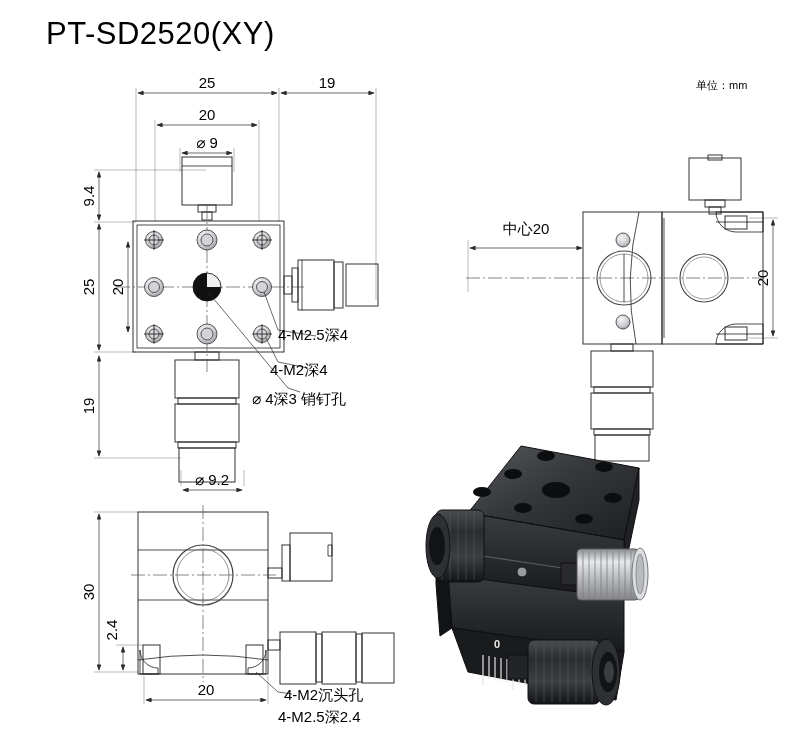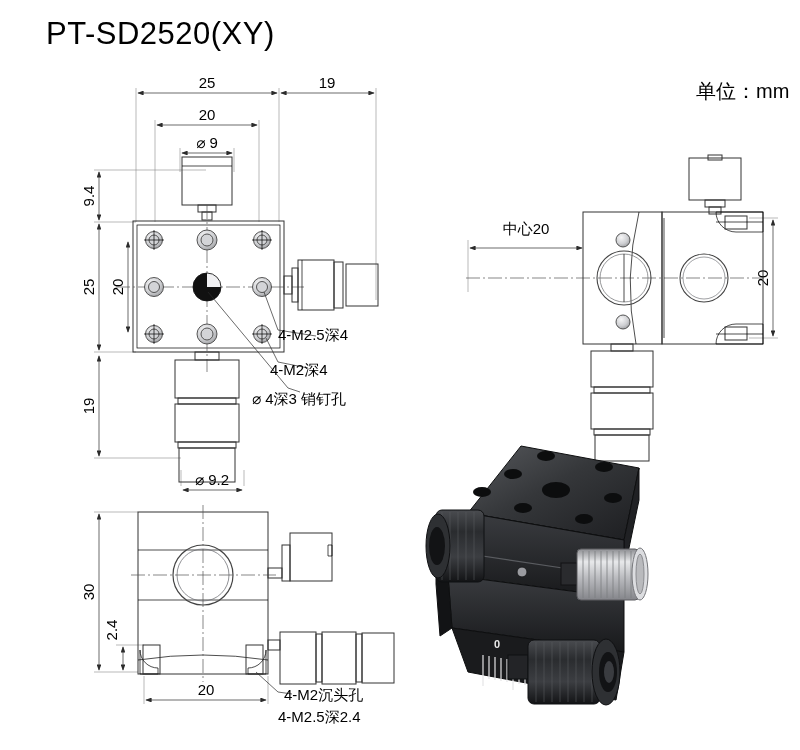--- a/index.html
+++ b/index.html
@@ -10,21 +10,21 @@
     color:#111;
   }
   #stage{position:absolute;left:16px;top:0;width:800px;height:750px;}
   .page-title{
     position:absolute;left:30px;top:16px;
     font-size:31px;letter-spacing:0.5px;font-weight:400;color:#000;
     white-space:nowrap;
   }
   .units-label{
     position:absolute;left:680px;top:78px;
-    font-size:20px;color:#000;white-space:nowrap;
+    font-size:11px;color:#000;white-space:nowrap;
   }
   svg{position:absolute;left:0;top:0;width:800px;height:750px;}
   .dimtxt{font-family:"Liberation Sans","DejaVu Sans",sans-serif;font-size:15px;fill:#000;}
   .anntxt{font-family:"Liberation Sans","DejaVu Sans",sans-serif;font-size:15px;fill:#000;}
   .thin{stroke:#000;stroke-width:0.7;fill:none;}
   .dim{stroke:#2b2b2b;stroke-width:0.7;fill:none;}
   .ext{stroke:#8a8a8a;stroke-width:0.6;fill:none;}
   .center{stroke:#555;stroke-width:0.7;fill:none;stroke-dasharray:14 3 2 3;}
   .edge{stroke:#333;stroke-width:1;fill:none;}
   .hole{stroke:#444;stroke-width:0.9;}

